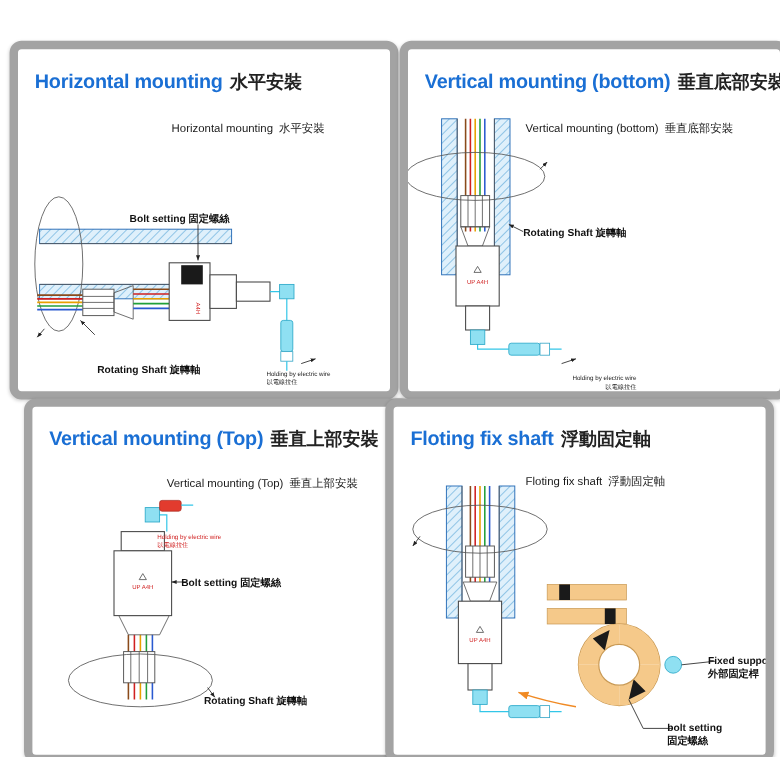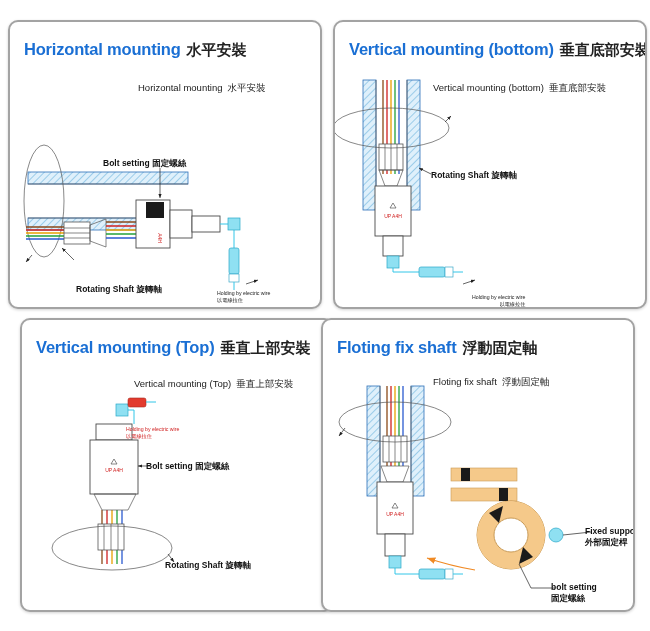--- a/index.html
+++ b/index.html
@@ -15,24 +15,25 @@
   }
   .sheet {
     position: relative;
     width: 650px;
     height: 631px;
     background: #ffffff;
   }
   .panel {
     position: absolute;
     background: #ffffff;
-    border: 2px solid #a3a3a3;
+    border: 7px solid #a3a3a3;
     border-radius: 10px;
     box-shadow: 0 1px 3px rgba(0,0,0,0.18);
     overflow: hidden;
+    margin-top: 14px;
   }
   #panel-1 { left: 8px;   top: 20px;  width: 310px; height: 285px; }
   #panel-2 { left: 333px; top: 20px;  width: 310px; height: 285px; text-align: right; }
   #panel-3 { left: 20px;   top: 318px; width: 310px; height: 290px; }
   #panel-4 { left: 321px; top: 318px; width: 310px; height: 290px; }
 
   .panel-title {
     position: absolute;
     left: 14px;
     top: 18px;

